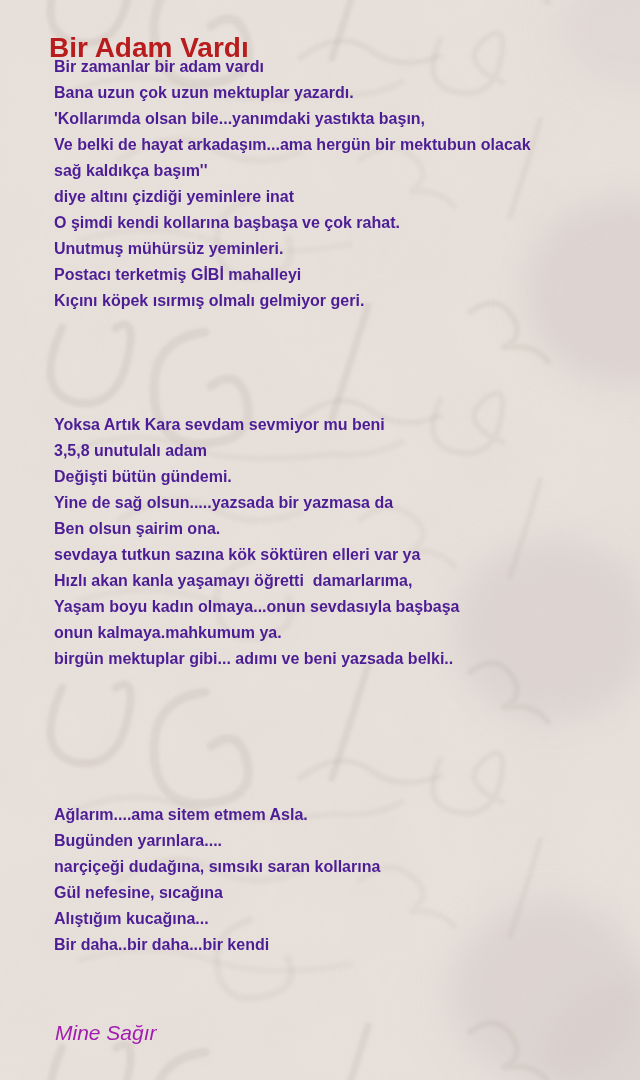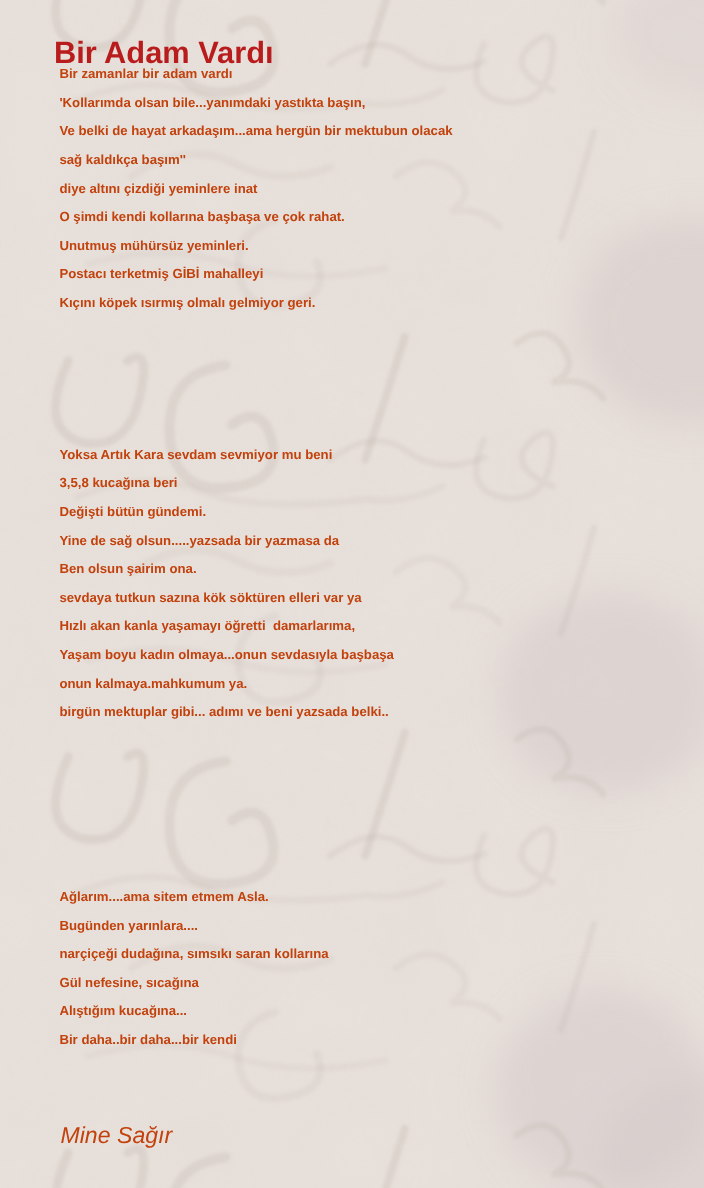--- a/index.html
+++ b/index.html
@@ -32,39 +32,39 @@
     line-height: 36px;
     font-weight: bold;
     color: #b91c1c;
   }
   .stanza {
     position: absolute;
     left: 54px;
     right: 20px;
   }
   .stanza-1 { top: 54px; }
-  .stanza-2 { top: 400px; }
+  .stanza-2 { top: 412px; }
   .stanza-3 { top: 772px; margin-top: 30px; }
   .poem-line {
     height: 26px;
     line-height: 26px;
-    font-size: 12px;
+    font-size: 16px;
     font-weight: bold;
-    color: #c2410c;
+    color: #4c1d95;
     white-space: pre;
   }
   .author {
     position: absolute;
     left: 55px;
     top: 1020px;
     font-size: 21px;
     line-height: 26px;
     font-style: italic;
     font-weight: normal;
-    color: #c2410c;
+    color: #a21caf;
   }
 </style>
 </head>
 <body>
 
 <div class="bg-layer">
   <svg width="640" height="1080" viewBox="0 0 640 1080" xmlns="http://www.w3.org/2000/svg">
     <defs>
       <filter id="mottle" x="0" y="0" width="100%" height="100%">
         <feTurbulence type="fractalNoise" baseFrequency="0.012 0.010" numOctaves="4" seed="11"></feTurbulence>
@@ -112,33 +112,34 @@
     </g>
   </svg>
 </div>
 
 <div class="content">
 
   <h1 class="page-title">Bir Adam Vardı</h1>
 
   <div class="stanza stanza-1">
     <div class="poem-line">Bir zamanlar bir adam vardı</div>
+    <div class="poem-line">Bana uzun çok uzun mektuplar yazardı.</div>
     <div class="poem-line">'Kollarımda olsan bile...yanımdaki yastıkta başın,</div>
     <div class="poem-line">Ve belki de hayat arkadaşım...ama hergün bir mektubun olacak</div>
     <div class="poem-line">sağ kaldıkça başım''</div>
     <div class="poem-line">diye altını çizdiği yeminlere inat</div>
     <div class="poem-line">O şimdi kendi kollarına başbaşa ve çok rahat.</div>
     <div class="poem-line">Unutmuş mühürsüz yeminleri.</div>
     <div class="poem-line">Postacı terketmiş GİBİ mahalleyi</div>
     <div class="poem-line">Kıçını köpek ısırmış olmalı gelmiyor geri.</div>
   </div>
 
   <div class="stanza stanza-2">
     <div class="poem-line">Yoksa Artık Kara sevdam sevmiyor mu beni</div>
-    <div class="poem-line">3,5,8 kucağına beri</div>
+    <div class="poem-line">3,5,8 unutulalı adam</div>
     <div class="poem-line">Değişti bütün gündemi.</div>
     <div class="poem-line">Yine de sağ olsun.....yazsada bir yazmasa da</div>
     <div class="poem-line">Ben olsun şairim ona.</div>
     <div class="poem-line">sevdaya tutkun sazına kök söktüren elleri var ya</div>
     <div class="poem-line">Hızlı akan kanla yaşamayı öğretti  damarlarıma,</div>
     <div class="poem-line">Yaşam boyu kadın olmaya...onun sevdasıyla başbaşa</div>
     <div class="poem-line">onun kalmaya.mahkumum ya.</div>
     <div class="poem-line">birgün mektuplar gibi... adımı ve beni yazsada belki..</div>
   </div>
 

